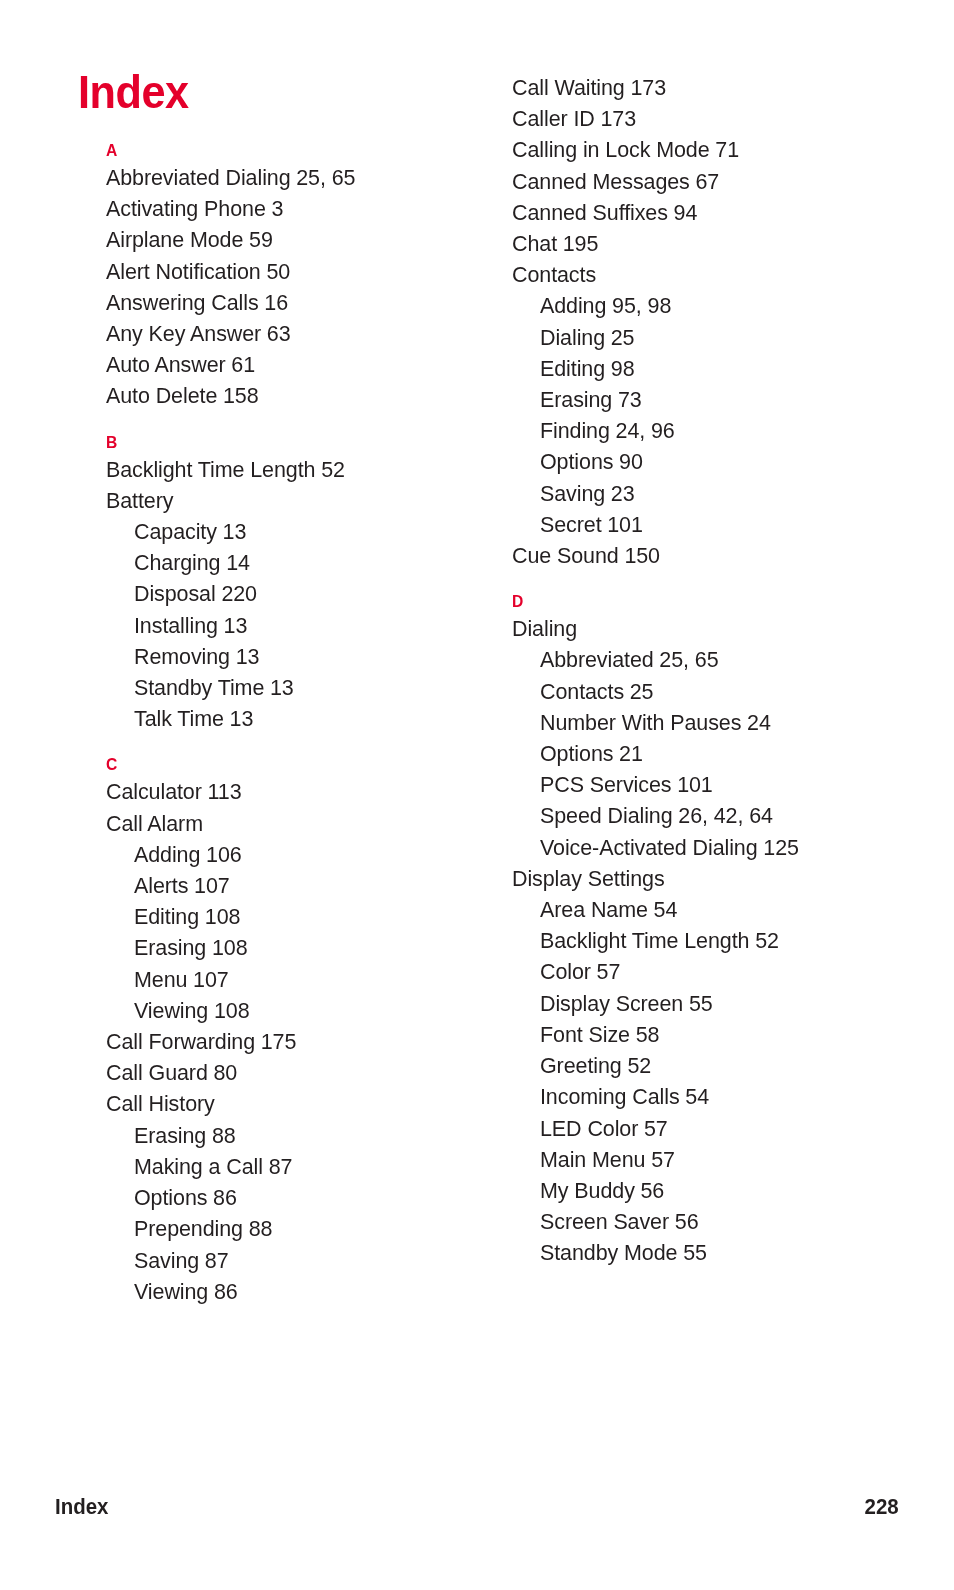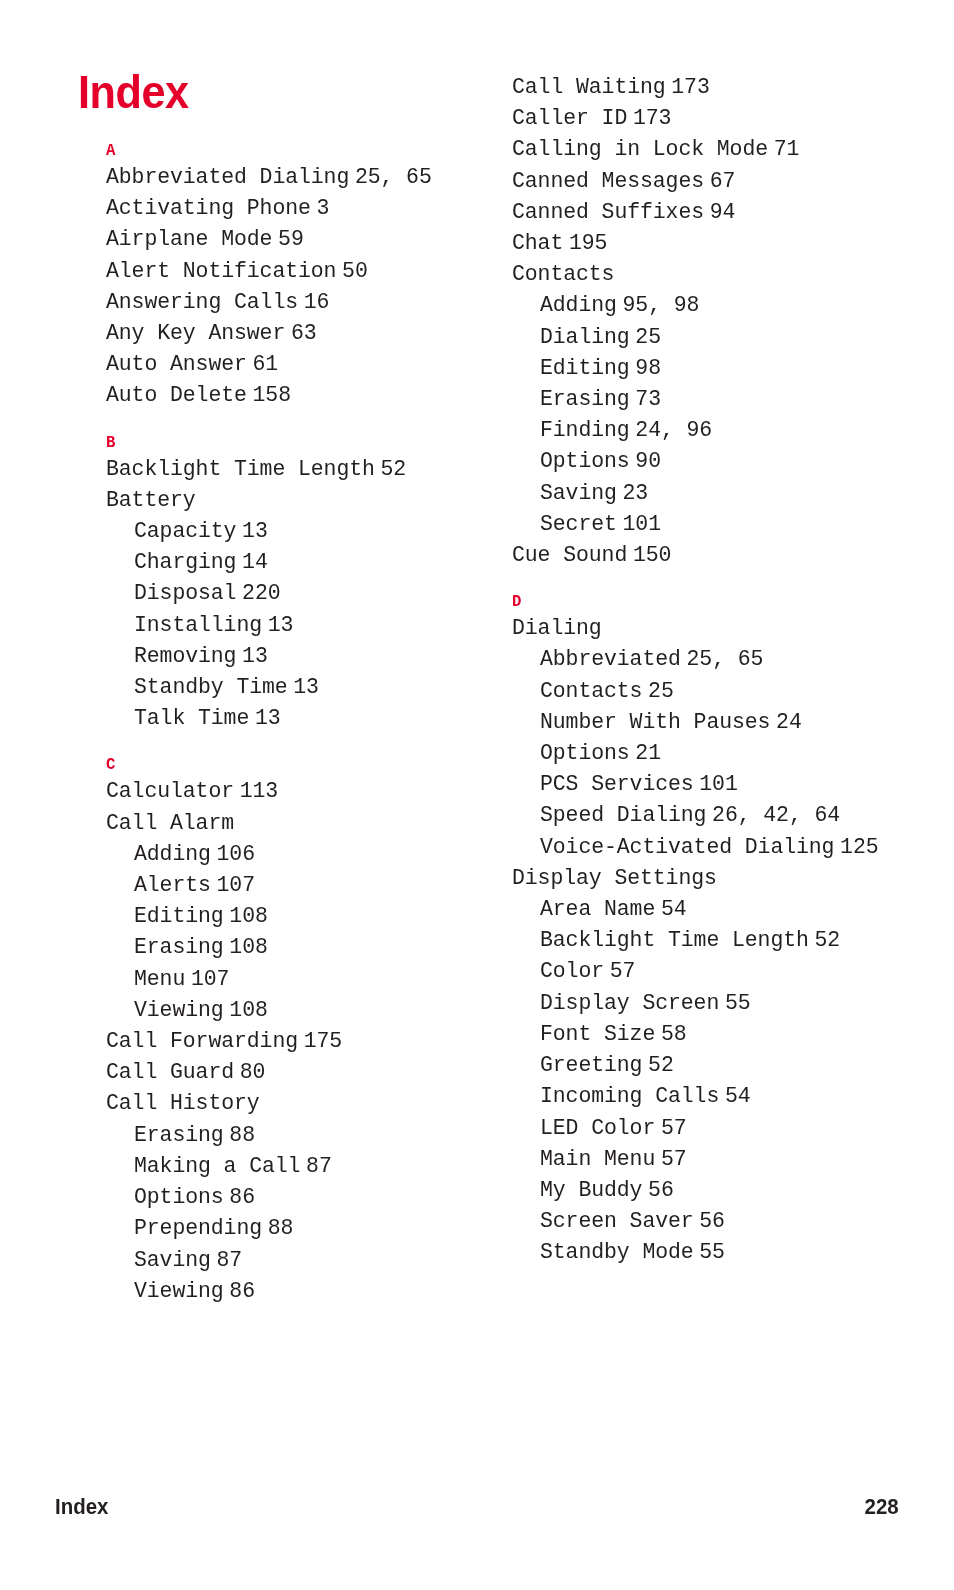--- a/index.html
+++ b/index.html
@@ -47,21 +47,20 @@
     left: 0;
     top: 0;
     width: 954px;
     height: 1590px;
   }
 
   .column {
     position: absolute;
     top: 0;
     width: 400px;
-    font-family: Liberation Mono, monospace;
   }
 
   .column-left  { left: 106px; top: 140px; }
   .column-right { left: 512px; top: 72px; }
 
   
   .section-letter {
     color: #e4002b;
     font-size: 17px;
     font-weight: bold;

